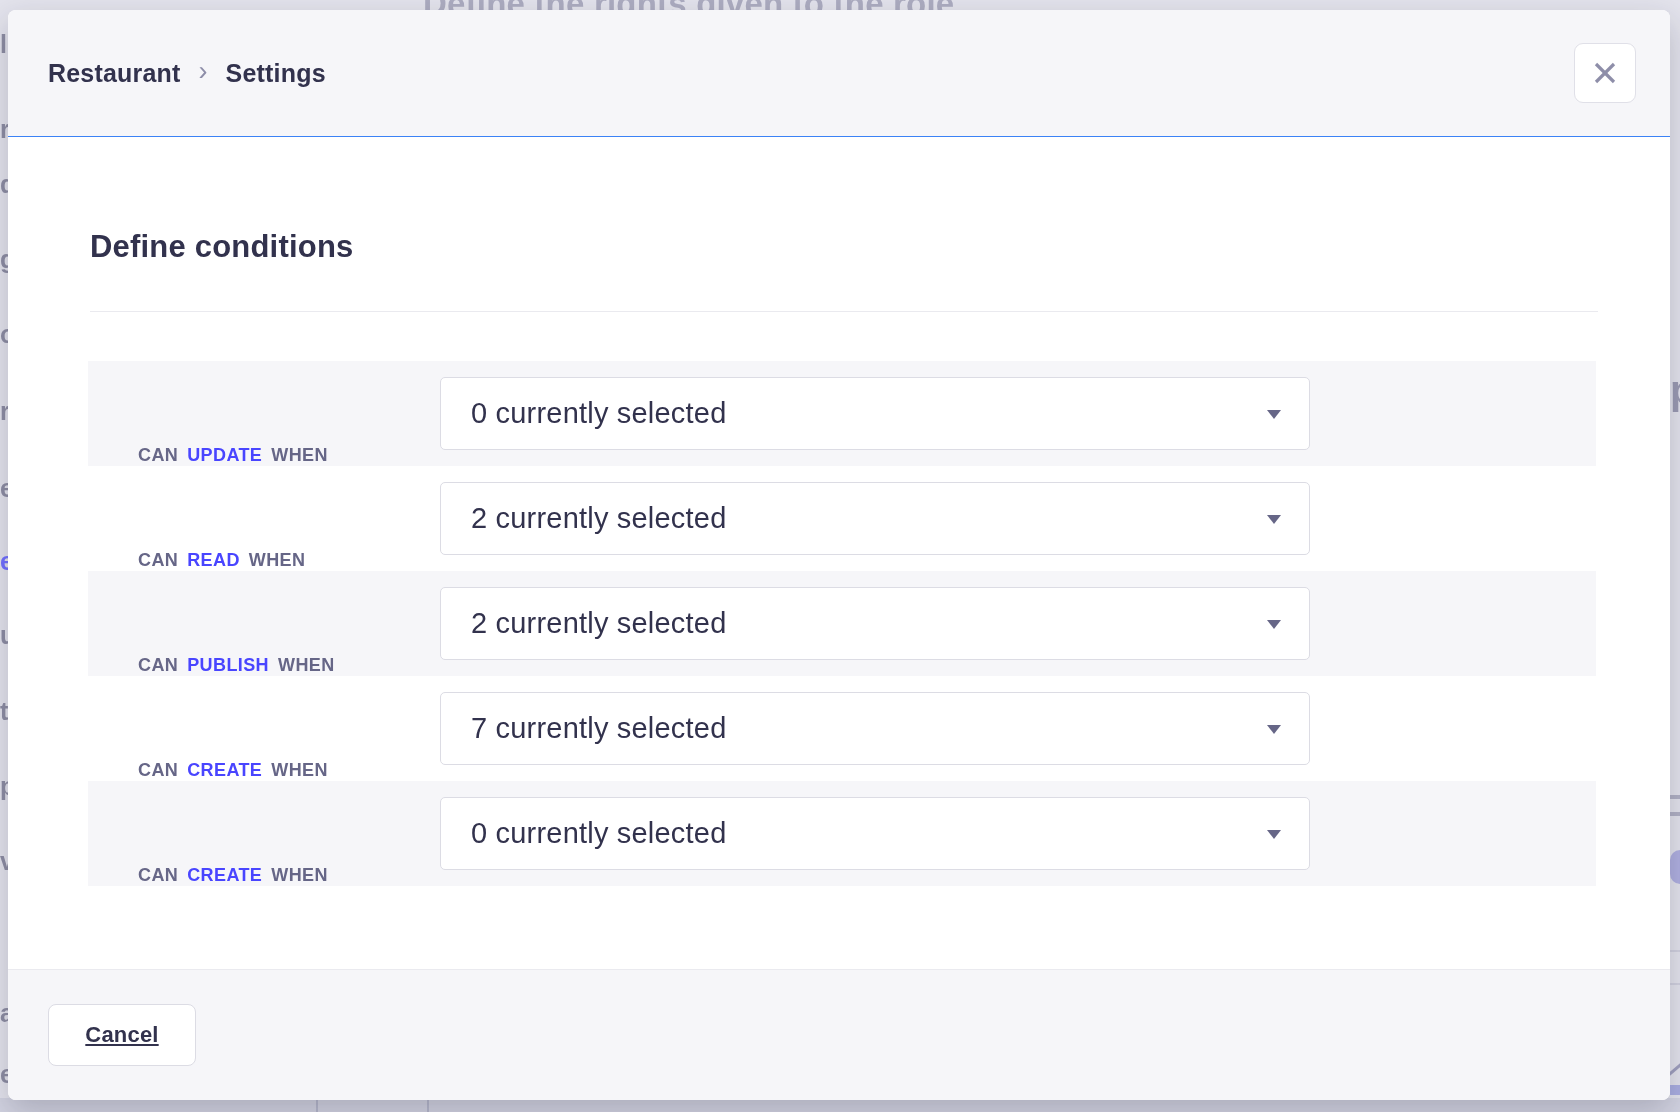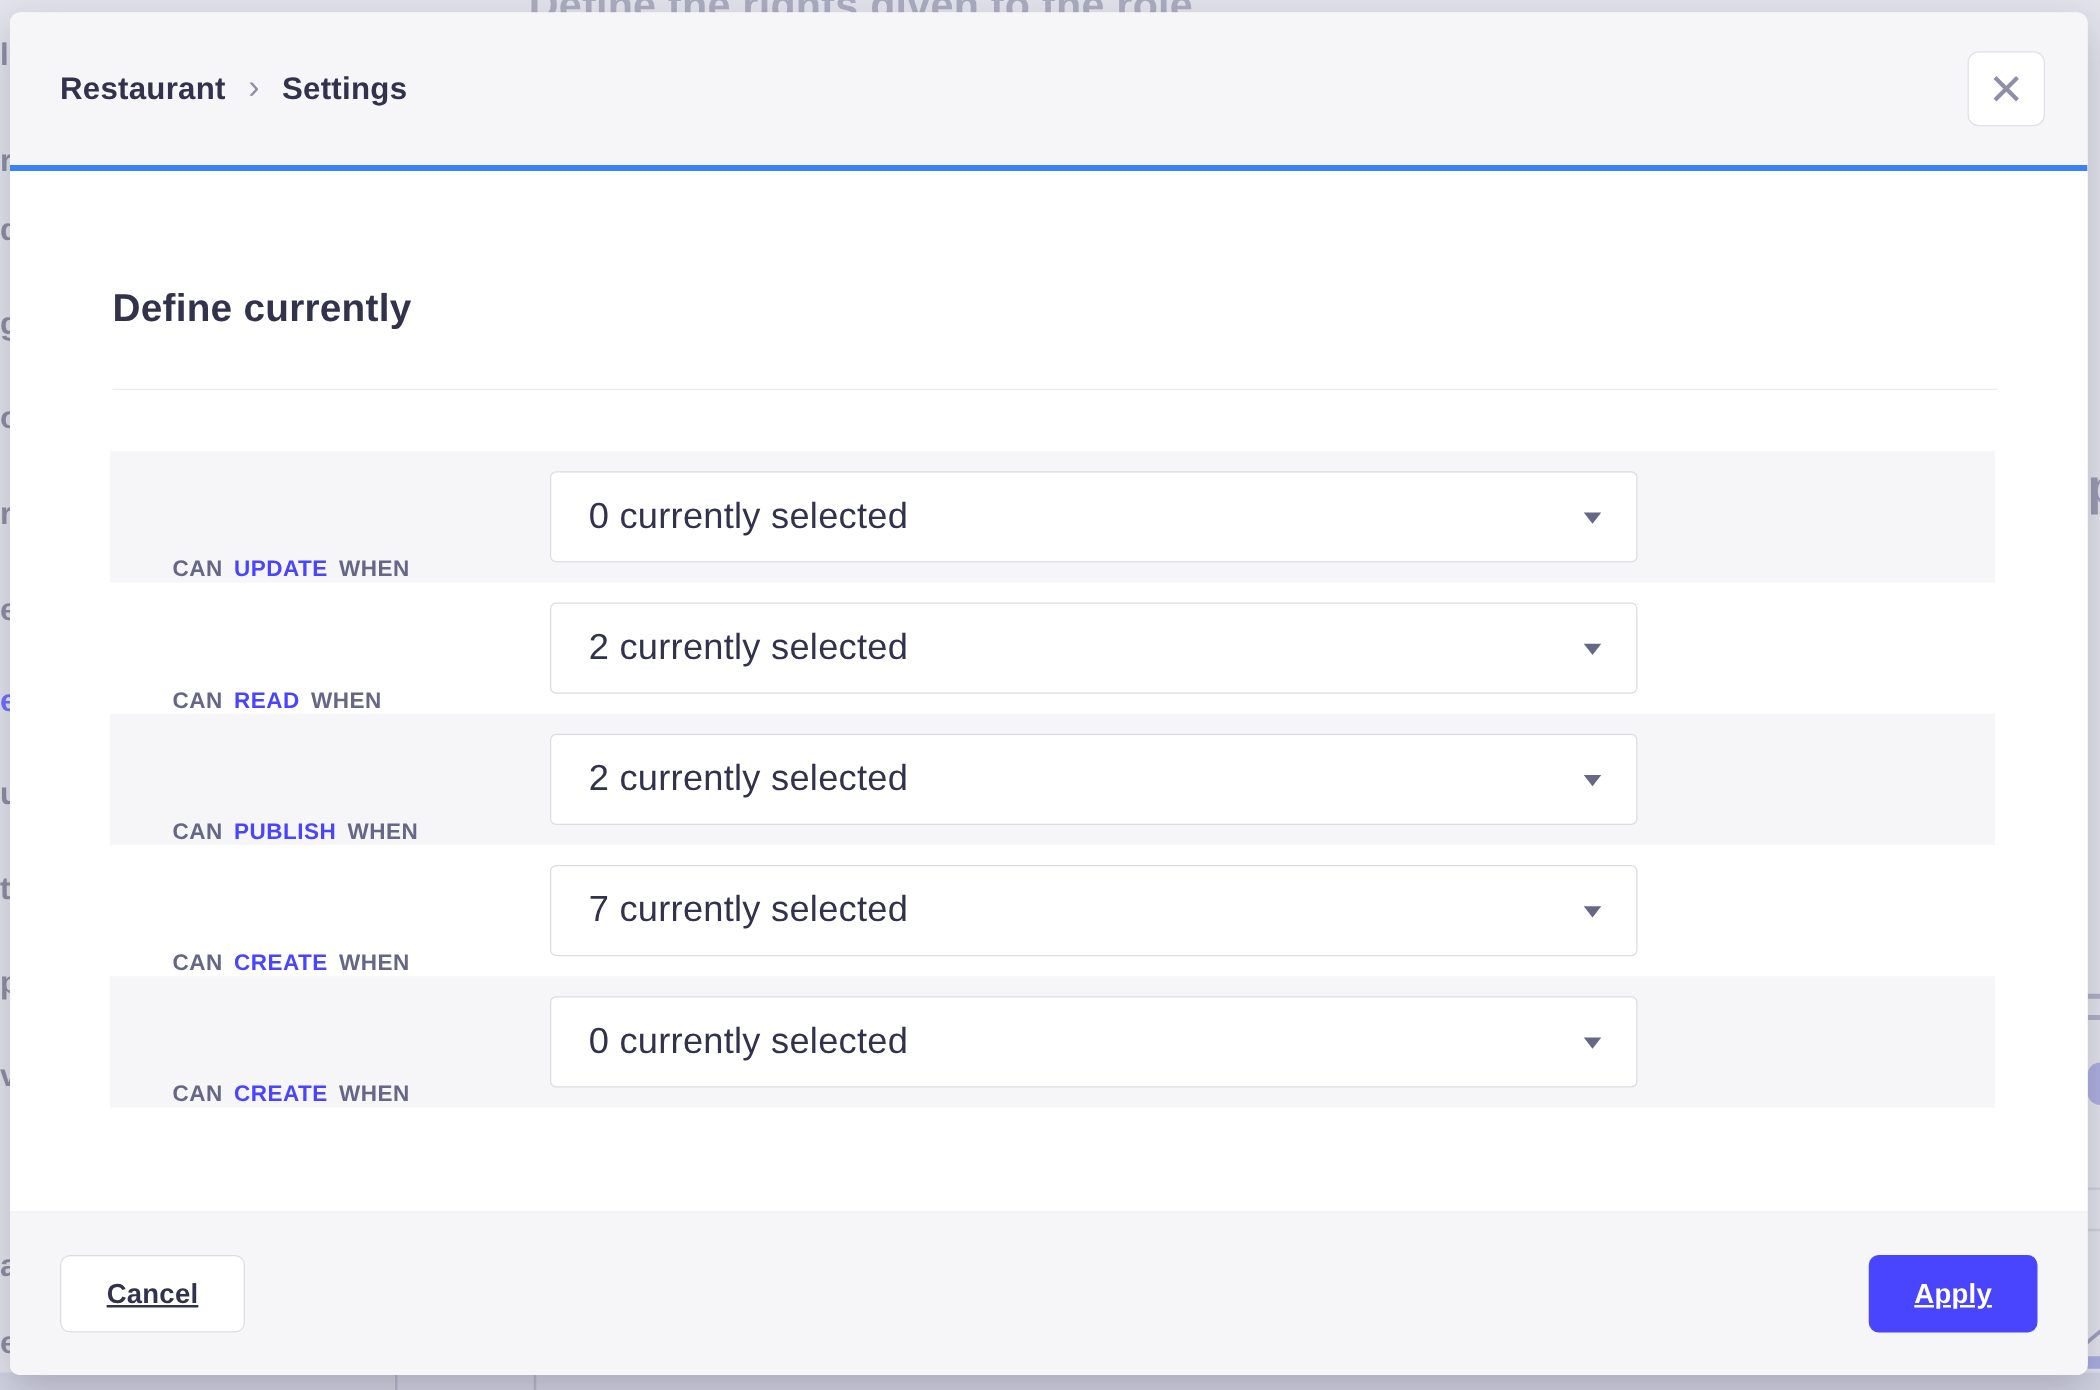--- a/index.html
+++ b/index.html
@@ -68,21 +68,21 @@
   .bottom-strip i:nth-child(2){left:427px}
 
   
   .modal {
     position:absolute; left:8px; top:10px; width:1662px; height:1090px;
     background:#FFFFFF; border-radius:8px;
     box-shadow:0 12px 32px rgba(33,33,52,.22);
   }
   .modal-header {
     position:absolute; top:0; left:0; right:0; height:127px;
-    background:#F6F6F9; border-bottom:5px solid #3b82f6;
+    background:#F6F6F9; border-bottom:1px solid #3b82f6;
     border-radius:8px 8px 0 0;
     display:flex; align-items:center; justify-content:space-between;
     padding:0 34px 0 40px;
   }
   .breadcrumb { display:flex; align-items:center; gap:18px; }
   .crumb { font-size:25px; font-weight:bold; color:#32324D; letter-spacing:.2px; }
   .crumb-sep { font-size:27px; font-weight:400; color:#8E8EA9; line-height:1; padding-bottom:4px; }
   .close-btn {
     width:62px; height:60px; background:#FFFFFF;
     border:1px solid #E0E0E8; border-radius:9px;
@@ -192,21 +192,21 @@
       <span>
         <svg width="26" height="26" viewBox="0 0 26 26">
           <line x1="4" y1="4" x2="22" y2="22" stroke="#8E8EA9" stroke-width="3.2" stroke-linecap="butt"></line>
           <line x1="22" y1="4" x2="4" y2="22" stroke="#8E8EA9" stroke-width="3.2" stroke-linecap="butt"></line>
         </svg>
       </span>
     </div>
   </div>
 
   <div class="modal-body">
-    <div class="section-title">Define currently</div>
+    <div class="section-title">Define conditions</div>
     <div class="title-divider"></div>
 
     <div class="rows">
 
       <div class="crow striped">
         <div class="crow-label">
           <span>CAN</span>
           <span class="action">UPDATE</span>
           <span>WHEN</span>
         </div>
@@ -262,16 +262,15 @@
           <span class="sel-value">0 currently selected</span>
           <span class="caret"></span>
         </div>
       </div>
 
     </div>
   </div>
 
   <div class="modal-footer">
     <div class="btn btn-cancel">Cancel</div>
-    <div class="btn btn-apply">Apply</div>
   </div>
 
 </div>
 
 </body></html>

